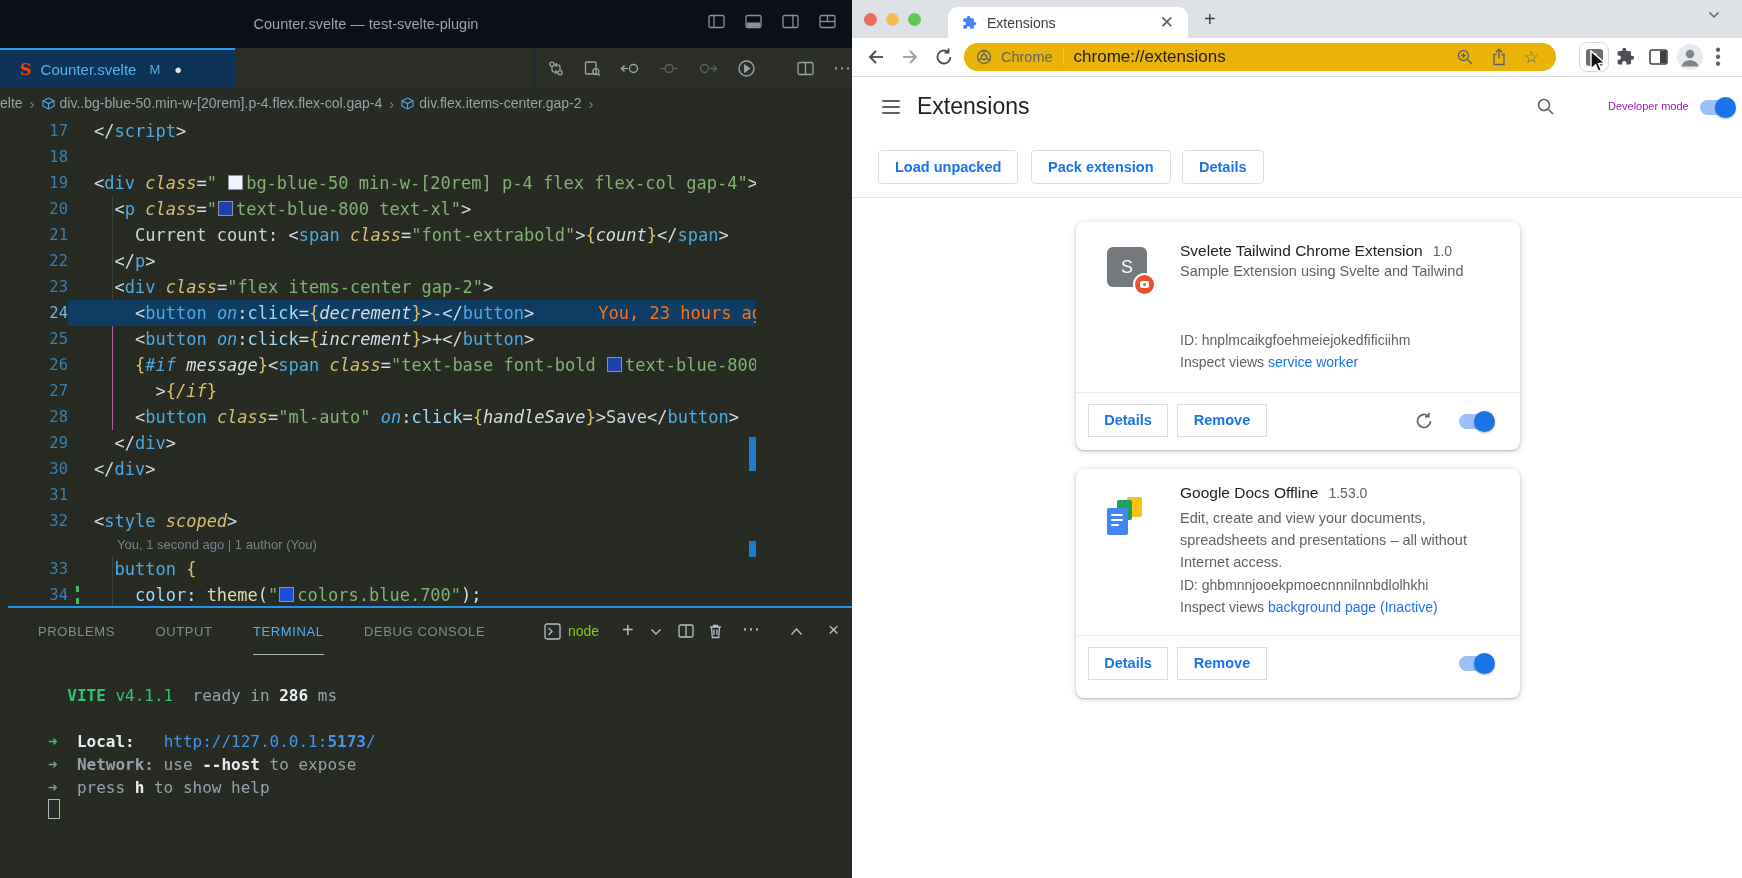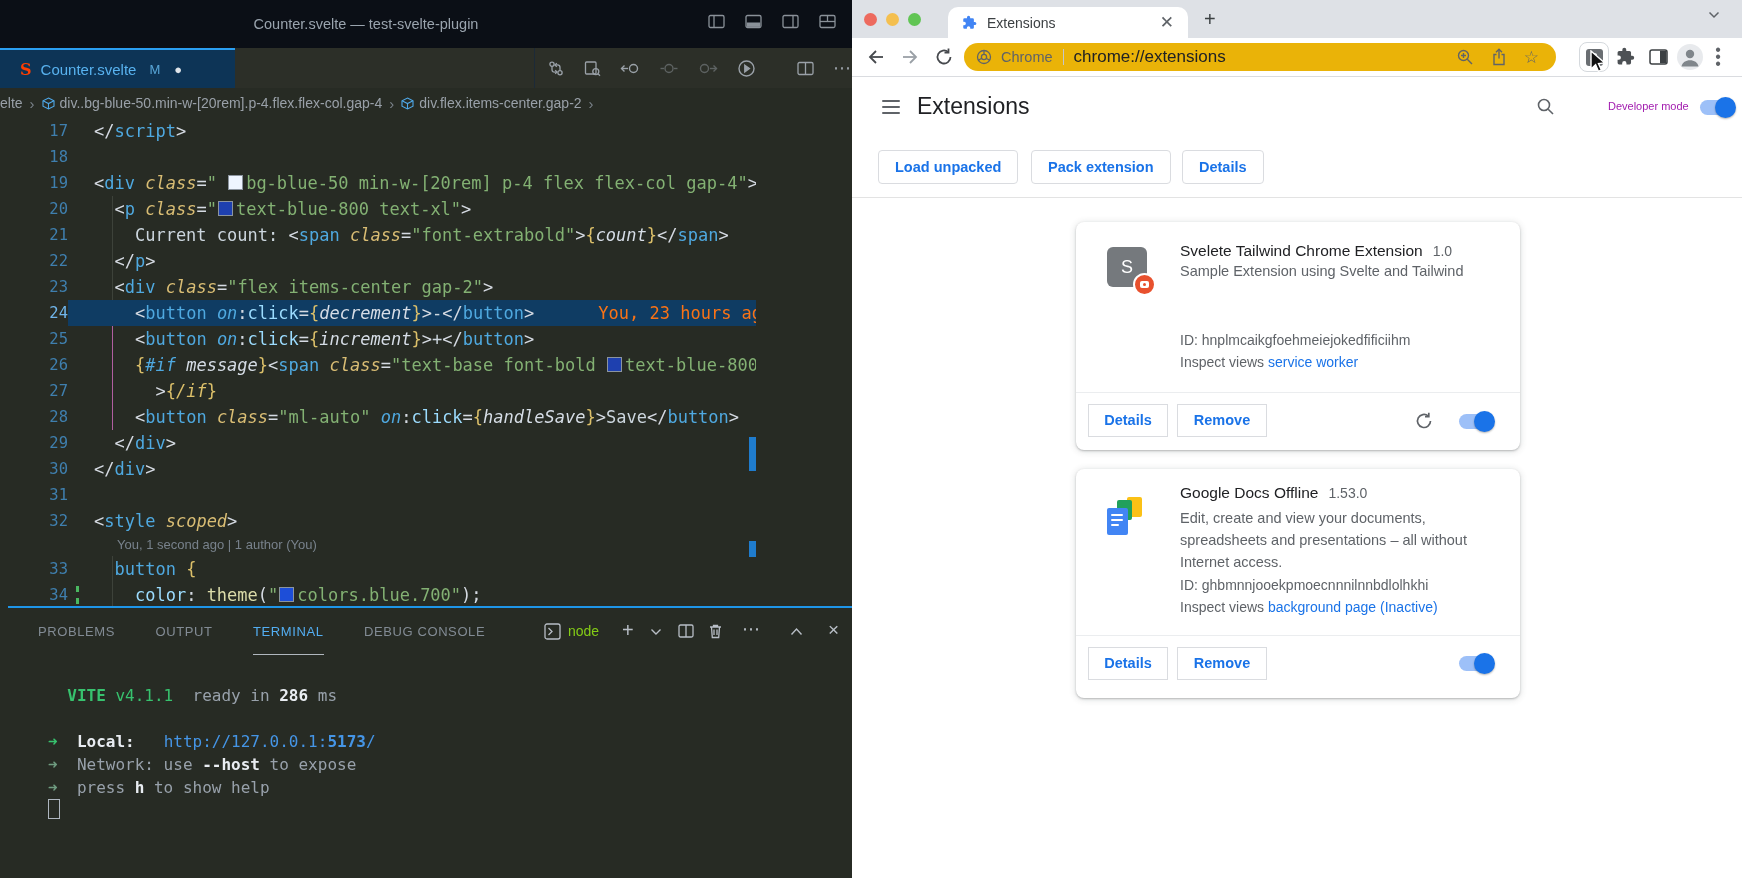--- a/index.html
+++ b/index.html
@@ -63,21 +63,21 @@
   .vs-panel{position:absolute;top:606px;left:8px;width:852px;bottom:0;background:#272b24;border-top:2px solid #1e95e8}
   .ptabs{position:absolute;top:0;left:30px;height:46px;line-height:46px;white-space:nowrap}
   .ptab{display:inline-block;color:#828b94;font-size:13px;letter-spacing:.6px;margin-right:36px;height:45px}
   .ptab.active{color:#53aef2;border-bottom:1px solid #b0b7be}
   .pctl{position:absolute;top:0;height:46px}
   .pctl-label{color:#84cc16;font-size:14px}
   .picon{color:#b8bec6;font-size:18px}
   .vs-term{position:absolute;top:48px;left:0;right:0;bottom:0;padding:28px 0 0 40px;
            font-family:"DejaVu Sans Mono",monospace;font-size:16px;line-height:23px;white-space:pre}
   .t-g{color:#37c26e}.t-gb{color:#37c26e;font-weight:bold}
-  .t-d{color:#98a1ab}.t-db{color:#98a1ab;font-weight:normal}
+  .t-d{color:#98a1ab}.t-db{color:#98a1ab;font-weight:bold}
   .t-w{color:#e9edf2;font-weight:bold}
   .t-u{color:#4595e6}.t-ub{color:#4595e6;font-weight:bold}
   .t-ad{color:#6f9c80}
   .term-cursor{display:inline-block;width:10px;height:18px;border:1px solid #aeb6bf;vertical-align:-3px}
 
   
   .chrome{position:absolute;left:852px;top:0;width:890px;height:878px;background:#fff}
   .cr-tabstrip{position:absolute;top:0;left:0;right:0;height:38px;background:#dee1e6}
   .light{position:absolute;top:13px;width:13px;height:13px;border-radius:50%}
   .cr-tab{position:absolute;left:96px;top:7px;width:240px;height:31px;background:#fff;

